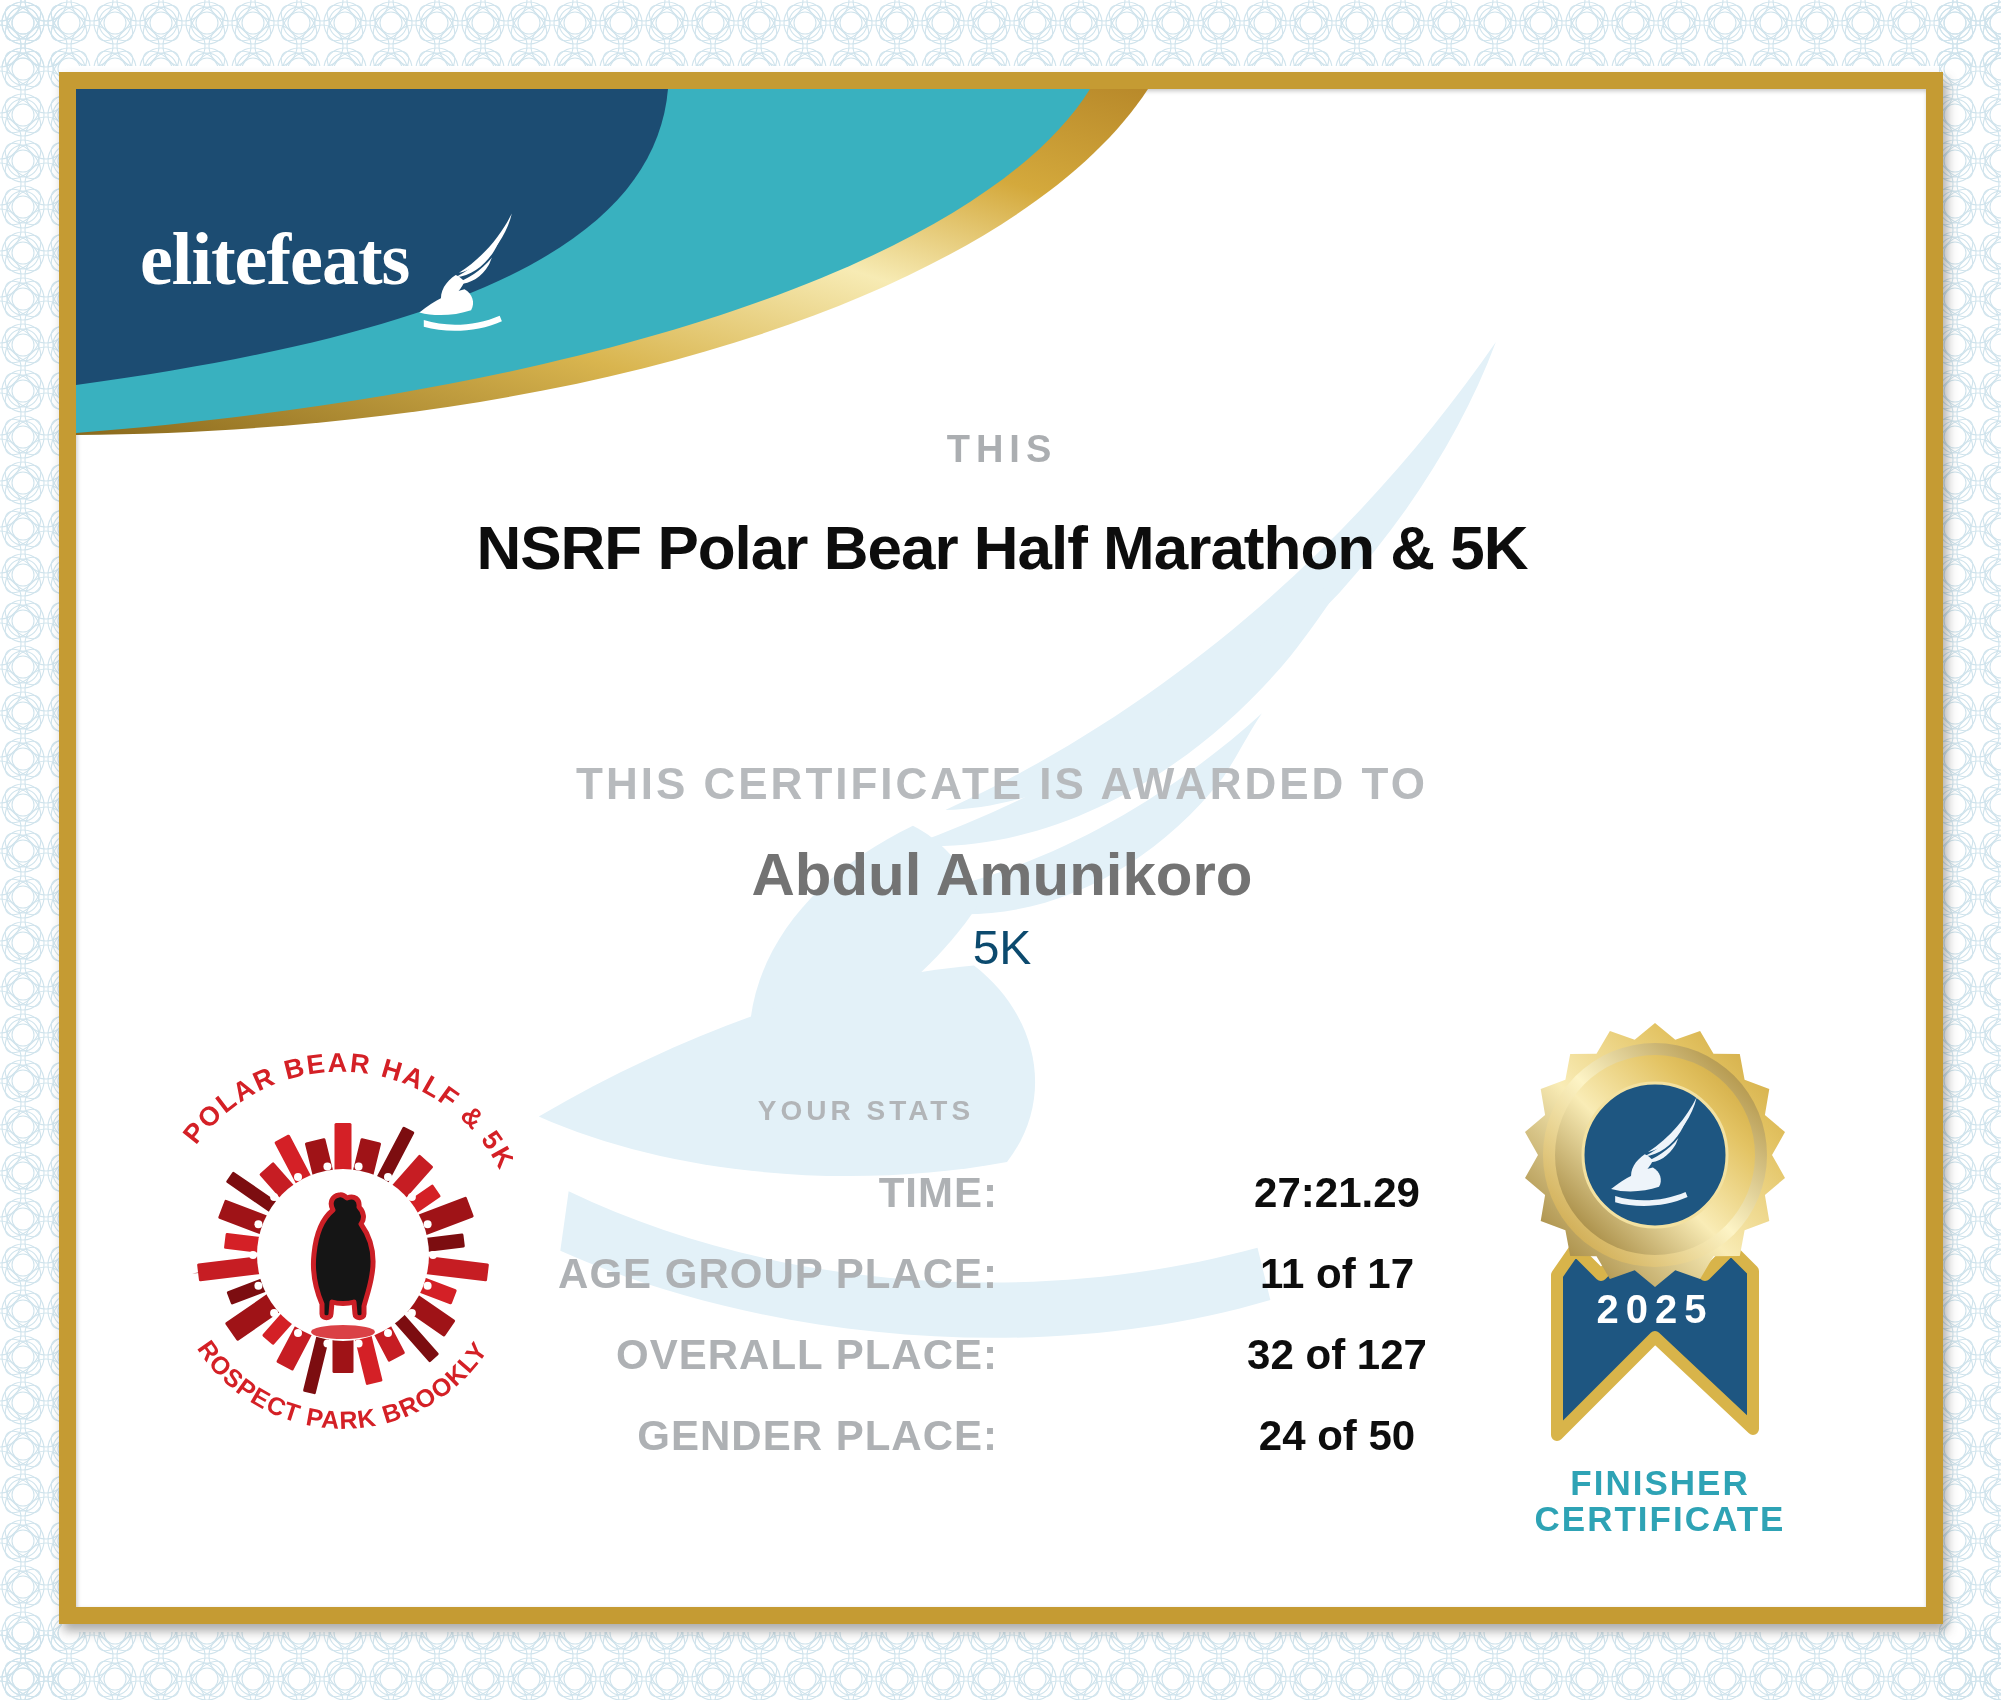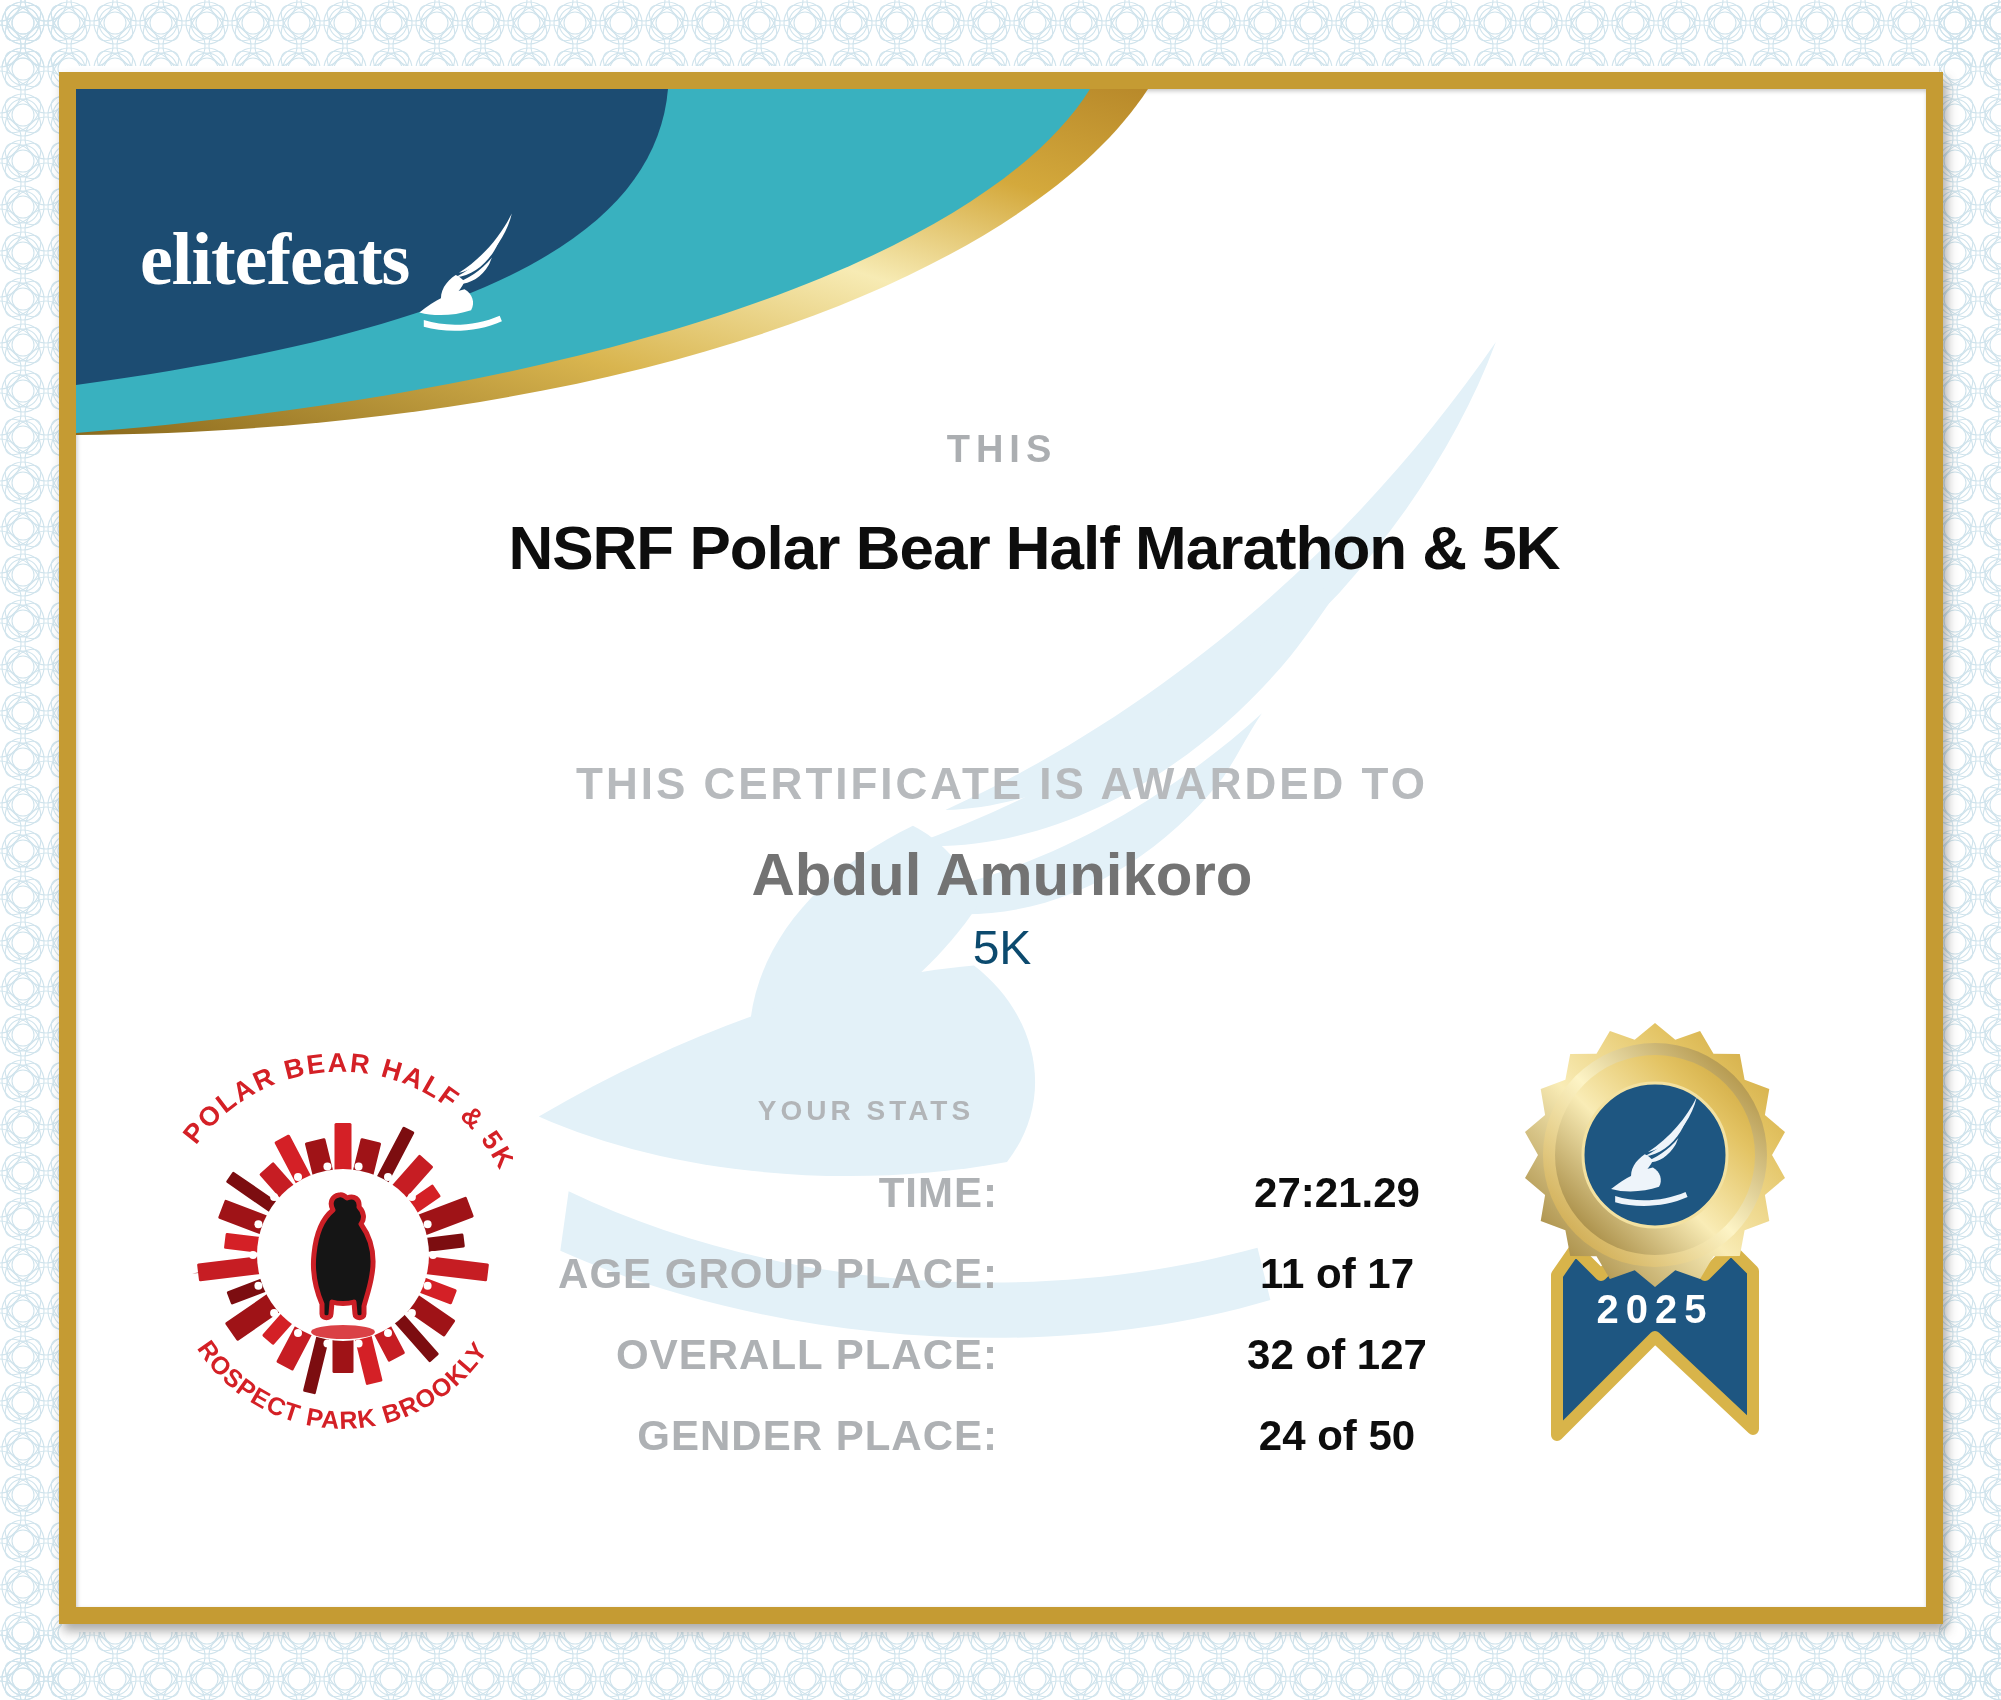--- a/index.html
+++ b/index.html
@@ -11,21 +11,21 @@
   #frame{position:absolute;left:59px;top:72px;width:1850px;height:1518px;
          border:17px solid #c59b33;z-index:1;
          box-shadow:4px 7px 10px rgba(70,70,70,.45), inset 1px 2px 4px rgba(90,90,90,.35);}
   #headerArt{position:absolute;left:0;top:0;z-index:2;}
   
   #brand{left:140px;top:200px;z-index:3;display:flex;align-items:flex-start;font-family:Liberation Serif, serif;}
   #brandText{font-size:74px;font-weight:700;color:#fff;letter-spacing:-1px;line-height:1;margin-top:22px;}
   
   .center-line{left:76px;width:1852px;text-align:center;z-index:3;}
   #eventLabel{top:428px;font-size:38px;font-weight:600;letter-spacing:6px;color:#abaeb1;}
-  #eventName{top:512px;font-size:62px;font-weight:800;letter-spacing:-1px;color:#0d0d0d;padding-left:32px;}
+  #eventName{top:512px;font-size:62px;font-weight:800;letter-spacing:-1px;color:#0d0d0d;}
   #awardLabel{top:759px;font-size:44px;font-weight:600;letter-spacing:3px;color:#b7babd;}
   #recipient{top:840px;font-size:60px;font-weight:700;color:#737373;}
   #distance{top:920px;font-size:48px;font-weight:400;color:#0c4a6e;}
   #statsLabel{left:266px;top:1095px;width:1200px;text-align:center;z-index:3;
               font-size:28px;font-weight:700;letter-spacing:4px;color:#b2b5b8;}
   
   #statsGrid{left:300px;top:1168px;z-index:3;display:grid;
              grid-template-columns:698px 616px;column-gap:16px;row-gap:28px;gap:31px;}
   .stat-label{text-align:right;font-size:42px;font-weight:600;letter-spacing:1px;color:#aeb1b4;line-height:50px;}
   .stat-value{text-align:center;font-size:42px;font-weight:800;color:#0d0d0d;line-height:50px;}
@@ -135,20 +135,24 @@
     <text x="160" y="338" text-anchor="middle" font-size="40" font-weight="bold" letter-spacing="7" fill="#ffffff" font-family="Liberation Sans, sans-serif">2025</text>
 
     <polygon points="160.0,38.0 180.3,54.8 205.1,46.0 218.5,68.7 244.8,68.9 249.6,94.8 274.3,104.0 269.9,130.0 290.0,147.1 277.0,170.0 290.0,192.9 269.9,210.0 274.3,236.0 249.6,245.2 244.8,271.1 218.5,271.3 205.1,294.0 180.3,285.2 160.0,302.0 139.7,285.2 114.9,294.0 101.5,271.3 75.2,271.1 70.4,245.2 45.7,236.0 50.1,210.0 30.0,192.9 43.0,170.0 30.0,147.1 50.1,130.0 45.7,104.0 70.4,94.8 75.2,68.9 101.5,68.7 114.9,46.0 139.7,54.8" fill="url(#goldA)"></polygon>
     <circle cx="160" cy="170" r="112" fill="url(#goldB)"></circle>
     <circle cx="160" cy="170" r="100" fill="url(#goldA)"></circle>
     <circle cx="160" cy="170" r="72" fill="#1e5681" stroke="#f3e1a0" stroke-width="3"></circle>
     <g>
       <use href="#wfoot" fill="#eef4fa" transform="translate(112,108) scale(1.02)"></use>
     </g>
   </svg>
+  <div id="finText" class="abs">
+    <div>FINISHER</div>
+    <div>CERTIFICATE</div>
+  </div>
 
   <svg id="bearLogo" width="340" height="430" viewBox="0 0 340 430">
     <defs>
       <path id="arcTop" d="M25,103 A178,178 0 0 1 326,129" fill="none"></path>
       <path id="arcBot" d="M23,307 A173,173 0 0 0 317,307" fill="none"></path>
     </defs>
     <g transform="translate(170,215)">
       <polygon points="-3,-88 3,-88 0,-152" fill="#9f1317" transform="rotate(263)"></polygon>
     <rect x="-8.5" y="-132" width="17" height="54" fill="#d42026" rx="1.5" transform="rotate(0.0)"></rect>
         <rect x="-10.5" y="-118" width="21" height="40" fill="#9f1317" rx="1.5" transform="rotate(13.8)"></rect>

